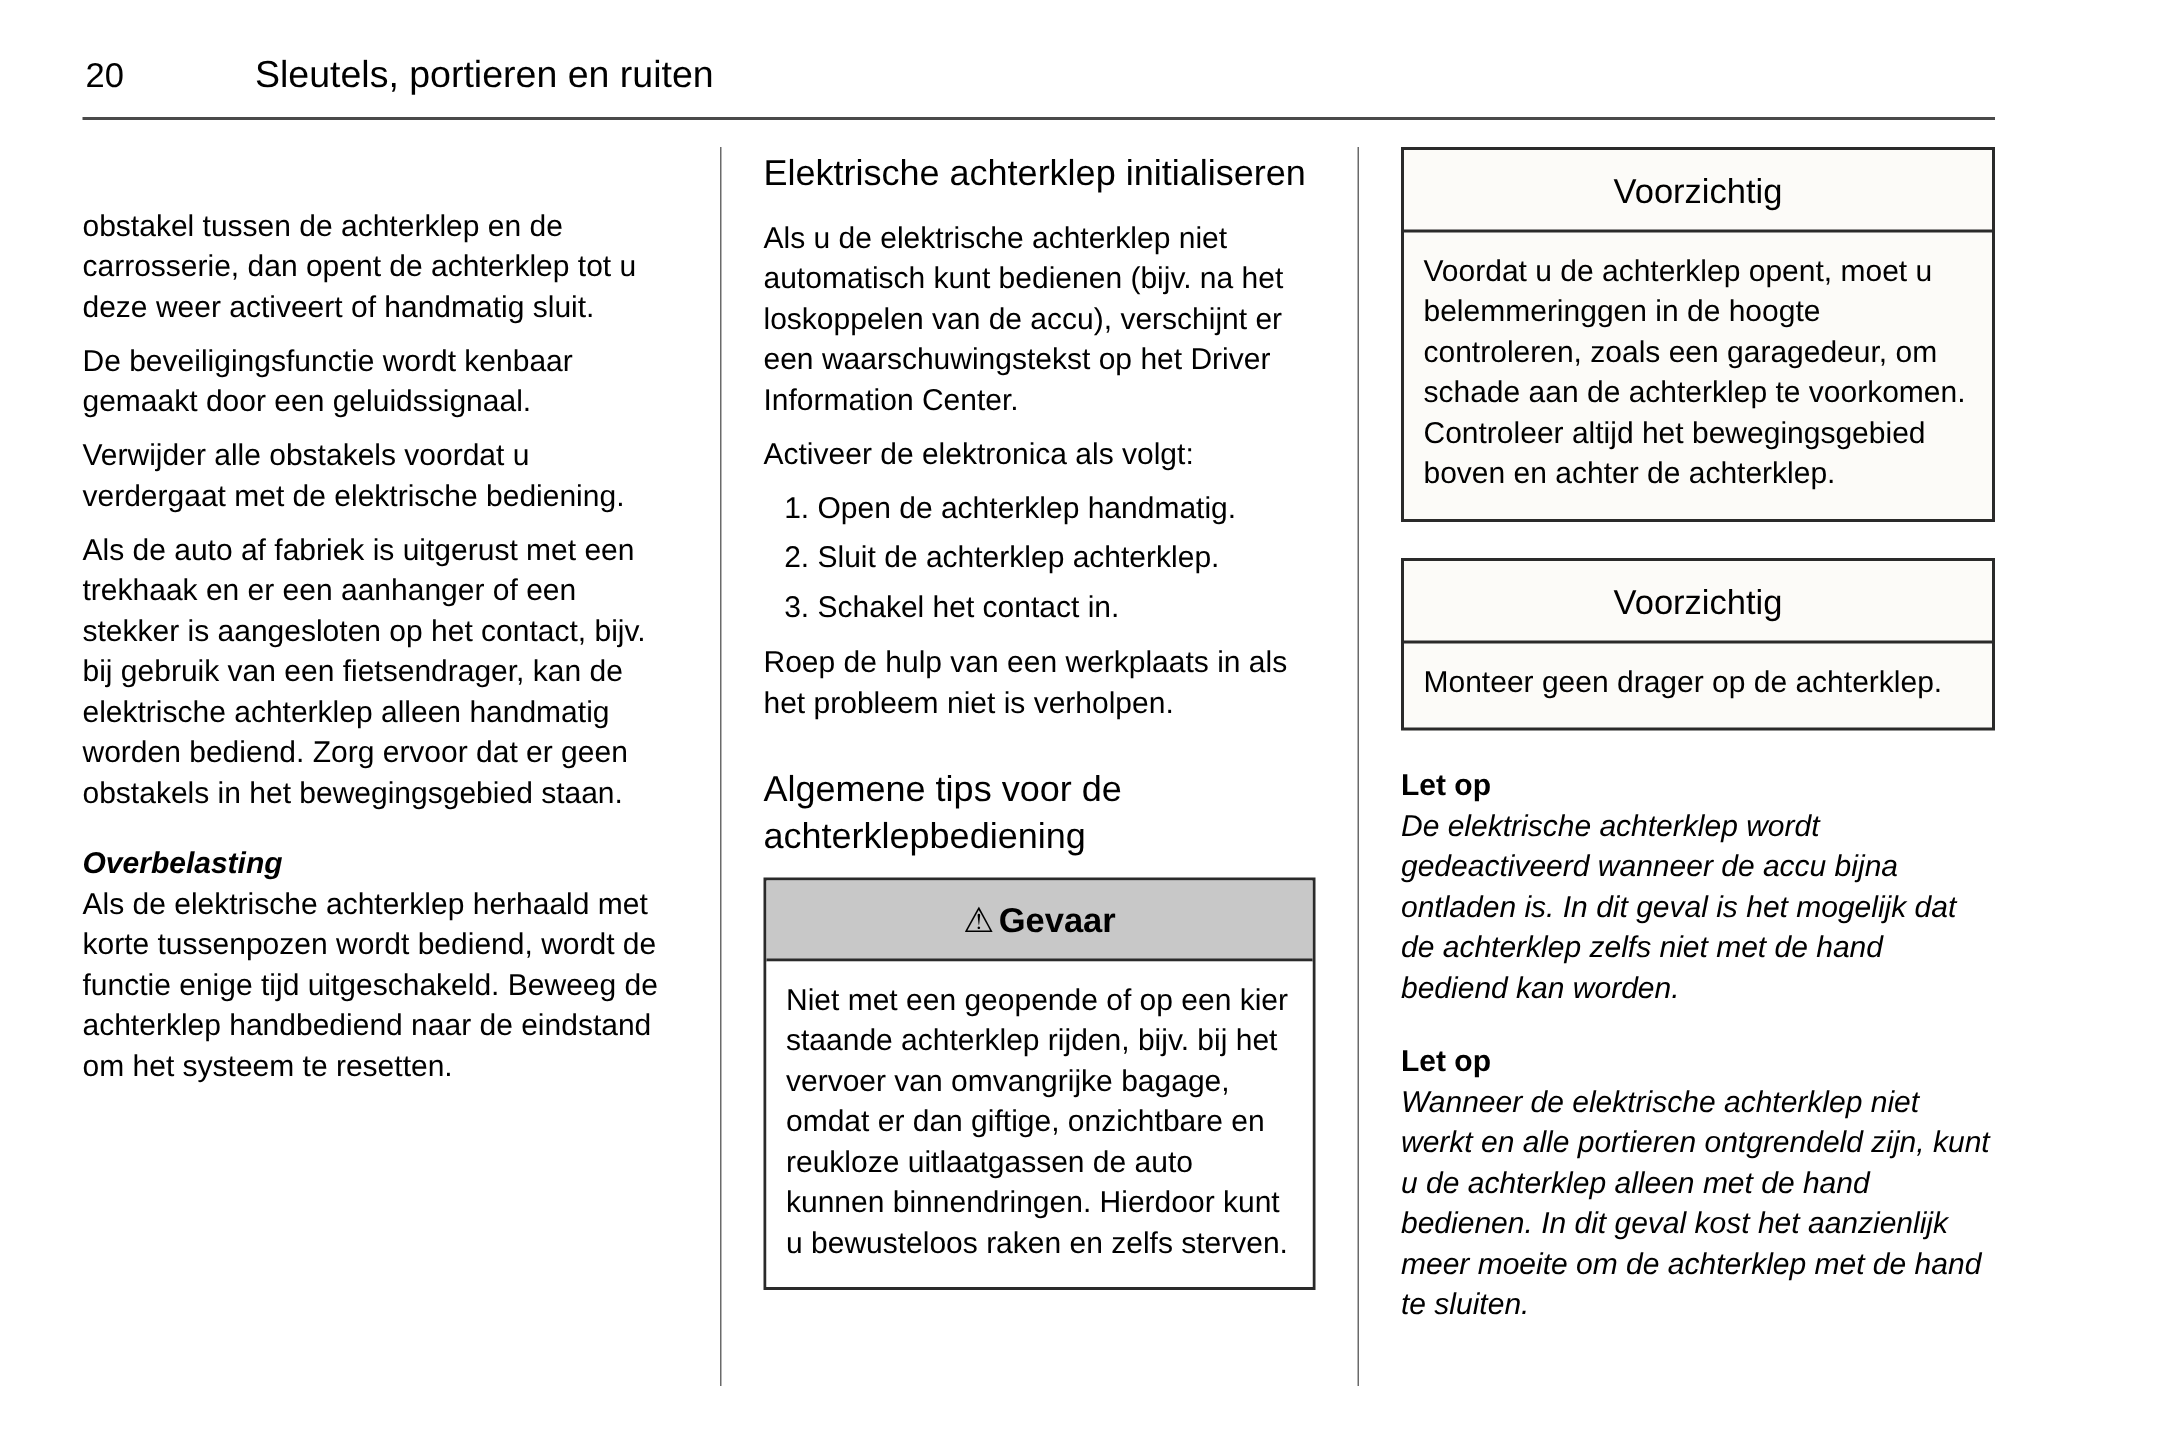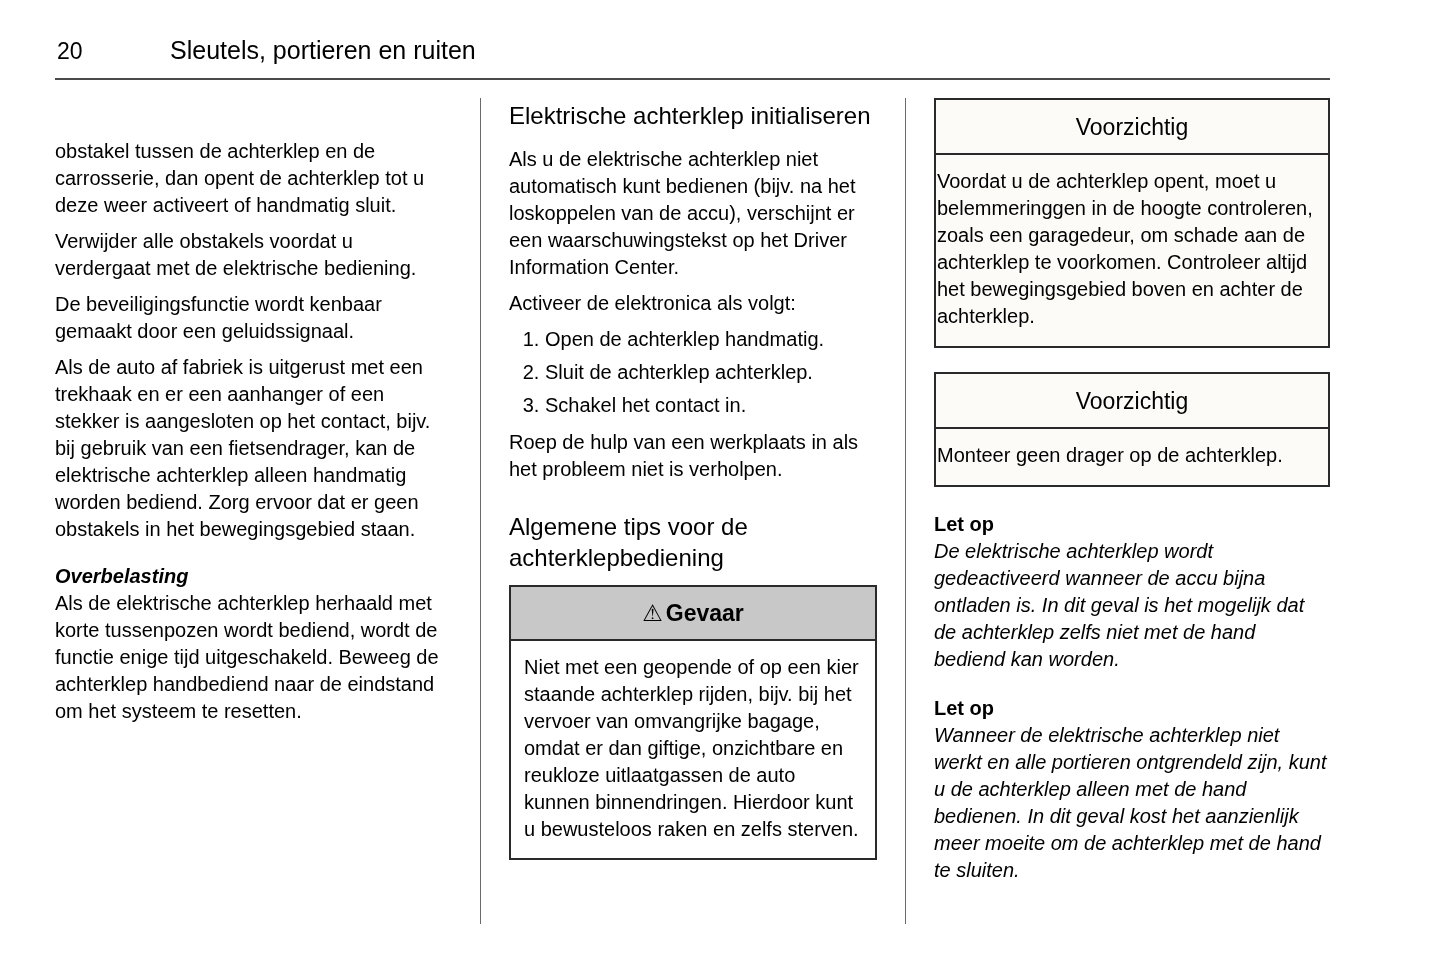--- a/index.html
+++ b/index.html
@@ -67,43 +67,43 @@
     border: 2px solid #2a2a2a;
     background: #fcfbf8;
     margin-bottom: 24px;
   }
   .caution-title {
     text-align: center;
     font-size: 23px;
     padding: 14px 0 12px;
     border-bottom: 2px solid #2a2a2a;
   }
-  .caution-body { padding: 13px 1px 16px; }
+  .caution-body { padding: 13px 13px 16px; }
   .caution-body p { margin: 0; }
 
   .note { margin-top: 22px; }
   .note-label { font-weight: bold; line-height: 27px; }
   .note p { margin: 0; font-style: italic; }
 </style>
 </head>
 <body>
 
 <div class="page">
 
   <header class="page-header">
     <span class="page-number">20</span>
     <span class="chapter-title">Sleutels, portieren en ruiten</span>
   </header>
 
   <div class="columns">
 
     <section class="col col1">
       <p>obstakel tussen de achterklep en de carrosserie, dan opent de achterklep tot u deze weer activeert of handmatig sluit.</p>
+      <p>De beveiligingsfunctie wordt kenbaar gemaakt door een geluidssignaal.</p>
       <p>Verwijder alle obstakels voordat u verdergaat met de elektrische bediening.</p>
-      <p>De beveiligingsfunctie wordt kenbaar gemaakt door een geluidssignaal.</p>
       <p>Als de auto af fabriek is uitgerust met een trekhaak en er een aanhanger of een stekker is aangesloten op het contact, bijv. bij gebruik van een fietsendrager, kan de elektrische achterklep alleen handmatig worden bediend. Zorg ervoor dat er geen obstakels in het bewegingsgebied staan.</p>
       <h3 class="subheading">Overbelasting</h3>
       <p>Als de elektrische achterklep herhaald met korte tussenpozen wordt bediend, wordt de functie enige tijd uitgeschakeld. Beweeg de achterklep handbediend naar de eindstand om het systeem te resetten.</p>
     </section>
 
     <section class="col col2">
       <h2 class="section-heading">Elektrische achterklep initialiseren</h2>
       <p>Als u de elektrische achterklep niet automatisch kunt bedienen (bijv. na het loskoppelen van de accu), verschijnt er een waarschuwingstekst op het Driver Information Center.</p>
       <p>Activeer de elektronica als volgt:</p>
       <ol class="steps">

